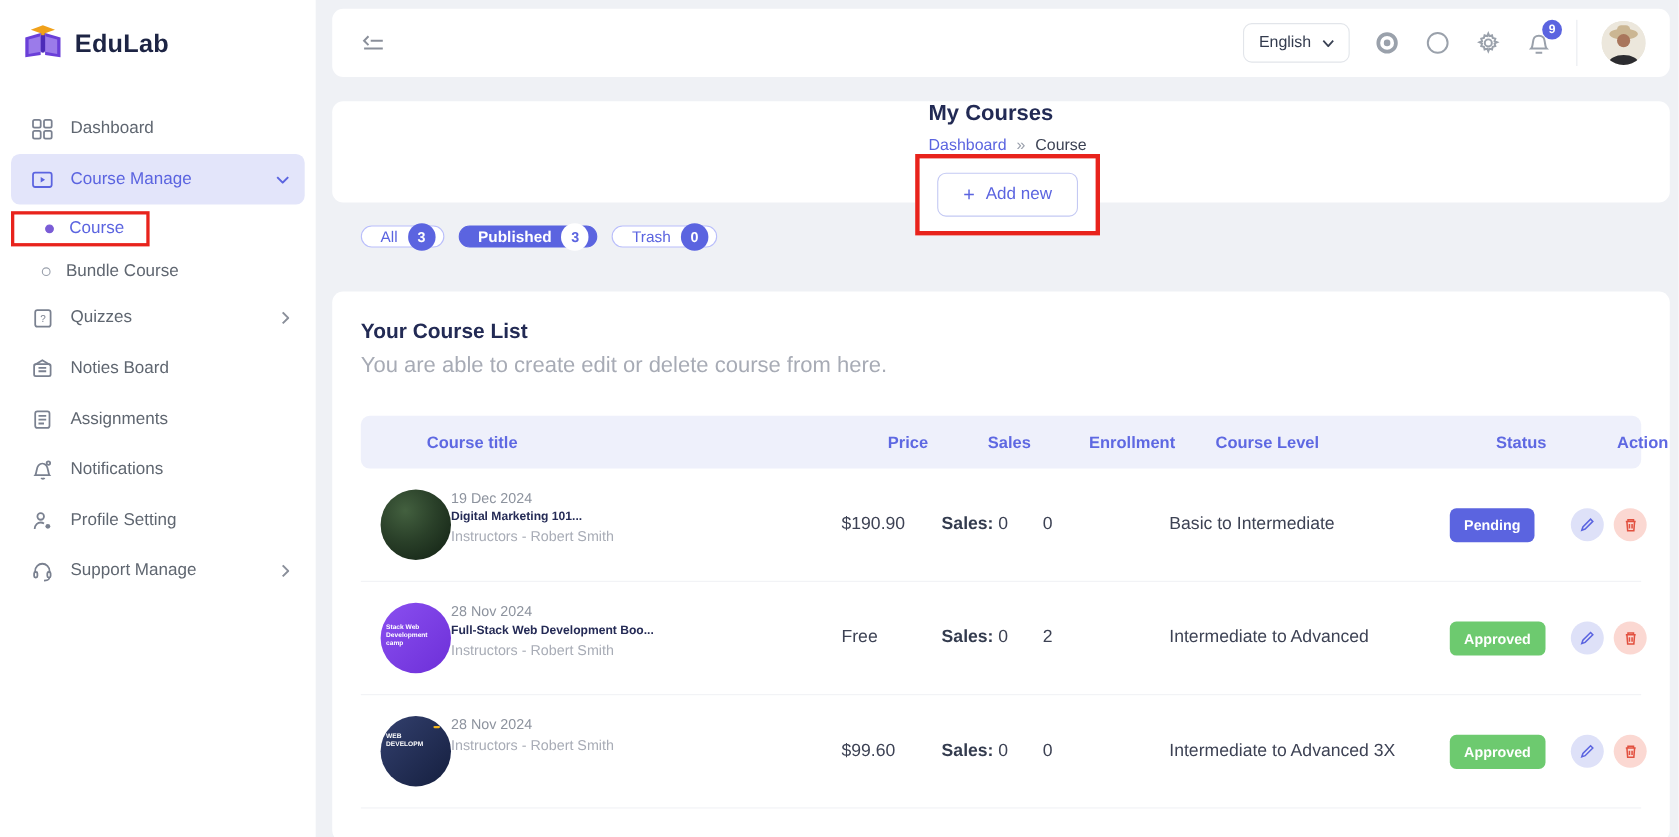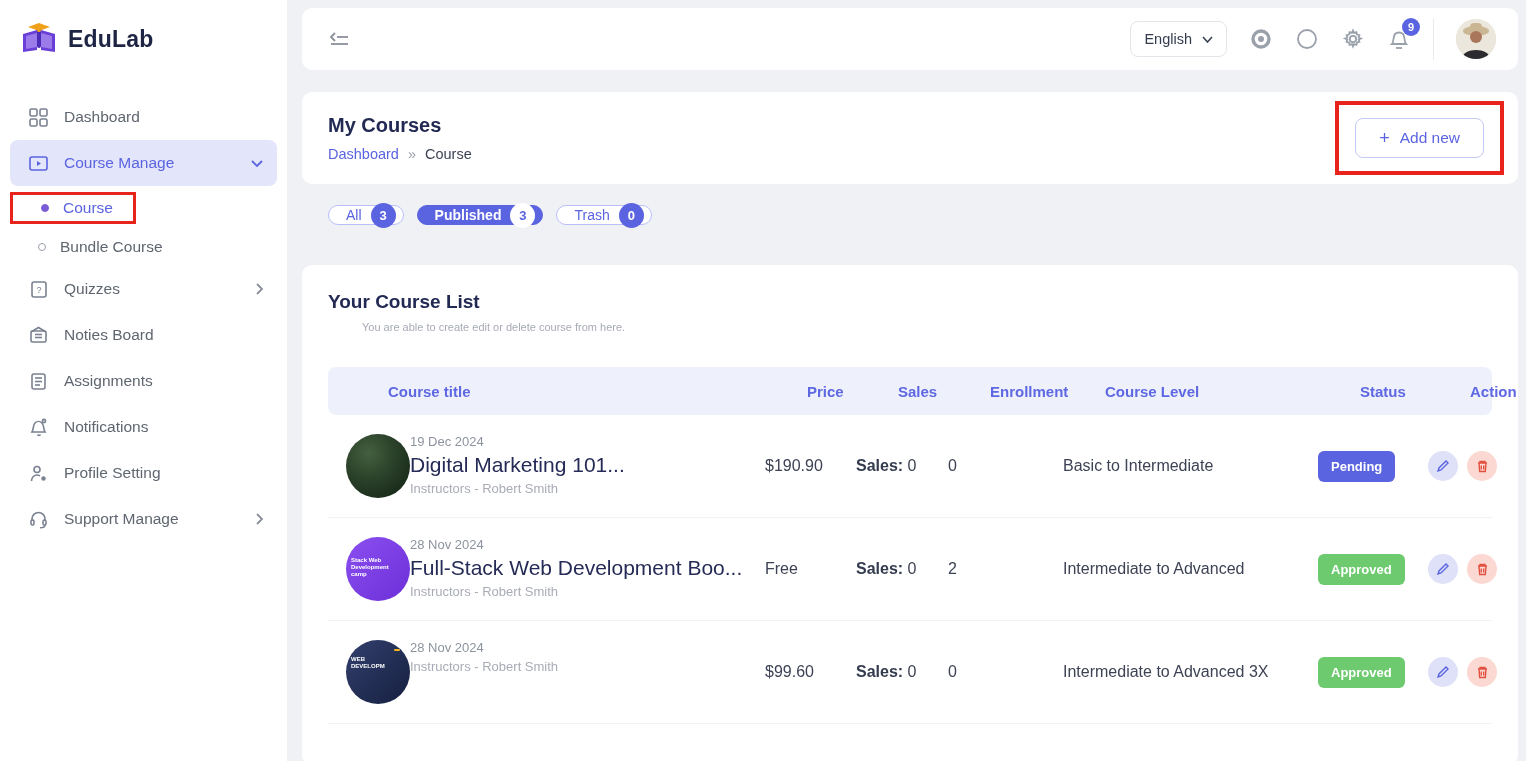--- a/index.html
+++ b/index.html
@@ -75,20 +75,21 @@
   .avatar {
     width:40px; height:40px; border-radius:50%; overflow:hidden; cursor:pointer;
     background:#e8e4da; flex:0 0 40px;
   }
 
   
   .page-header {
     position:absolute; left:0; top:92px; width:1216px; height:92px;
     display:flex; align-items:center; justify-content:space-between;
     padding:0 14px 0 26px;
+    flex-direction:column;
   }
   .page-title { font-size:20px; font-weight:bold; color:#222a54; margin-bottom:9px; }
   .breadcrumb { font-size:14.5px; display:flex; gap:9px; align-items:center; }
   .crumb-link { color:#5b64e0; cursor:pointer; }
   .crumb-sep { color:#9aa0ac; }
   .crumb-current { color:#3c4254; }
   .red-box-add {
     border:4px solid #e8231c; padding:13px 16px; background:#fff;
   }
   .add-btn {
@@ -114,21 +115,21 @@
   }
   .pill.active { background:#5b64e0; border-color:#5b64e0; color:#fff; font-weight:bold; }
   .pill.active .pill-count { background:#fff; color:#5b64e0; }
 
   
   .list-card {
     position:absolute; left:0; top:265px; width:1216px; height:500px;
     padding:26px 26px 0 26px;
   }
   .list-title { font-size:19px; font-weight:bold; color:#222a54; margin-bottom:8px; }
-  .list-subtitle { font-size:11px; color:#a7abb5;margin-left:34px; }
+  .list-subtitle { font-size:20px; color:#a7abb5; }
 
   .tbl { margin-top:34px; }
   .tbl-head, .tbl-row {
     display:grid;
     grid-template-columns:437px 91px 92px 115px 255px 110px 1fr;
     align-items:center;
   }
   .tbl-head {
     background:#eef0fb; border-radius:8px; height:48px;
     color:#5e68e2; font-weight:bold; font-size:15px;padding-left:42px;
@@ -148,21 +149,21 @@
     position:absolute; left:5px; top:20px; color:#fff;
     font-size:6px; font-weight:bold; line-height:7px; width:42px;
   }
   .thumb.t3 .thumb-txt { top:16px; color:#fff; }
   .thumb-chip {
     position:absolute; right:10px; top:9px; background:#f3b61f;
     color:#1b2547; font-size:4px; font-weight:bold; padding:1px 3px; border-radius:2px;
   }
   .course-meta { display:flex; flex-direction:column; gap:4px; }
   .course-date { font-size:13px; color:#8d939e; }
-  .course-title { font-size:21px; font-weight:normal; color:#252b56; cursor:pointer; }
+  .course-title { font-size:11px; font-weight:bold; color:#252b56; cursor:pointer; }
   .course-instructor { font-size:13px; color:#a8acb6; }
   .sales-cell b { color:#333b4e; }
   .status-badge {
     display:inline-block; padding:8px 13px; border-radius:6px;
     color:#fff; font-size:13px; font-weight:bold;
   }
   .status-badge.pending { background:#5b64e0; }
   .status-badge.approved { background:#6dca6f; }
   .action-cell { display:flex; gap:9px; }
   .act-btn {

